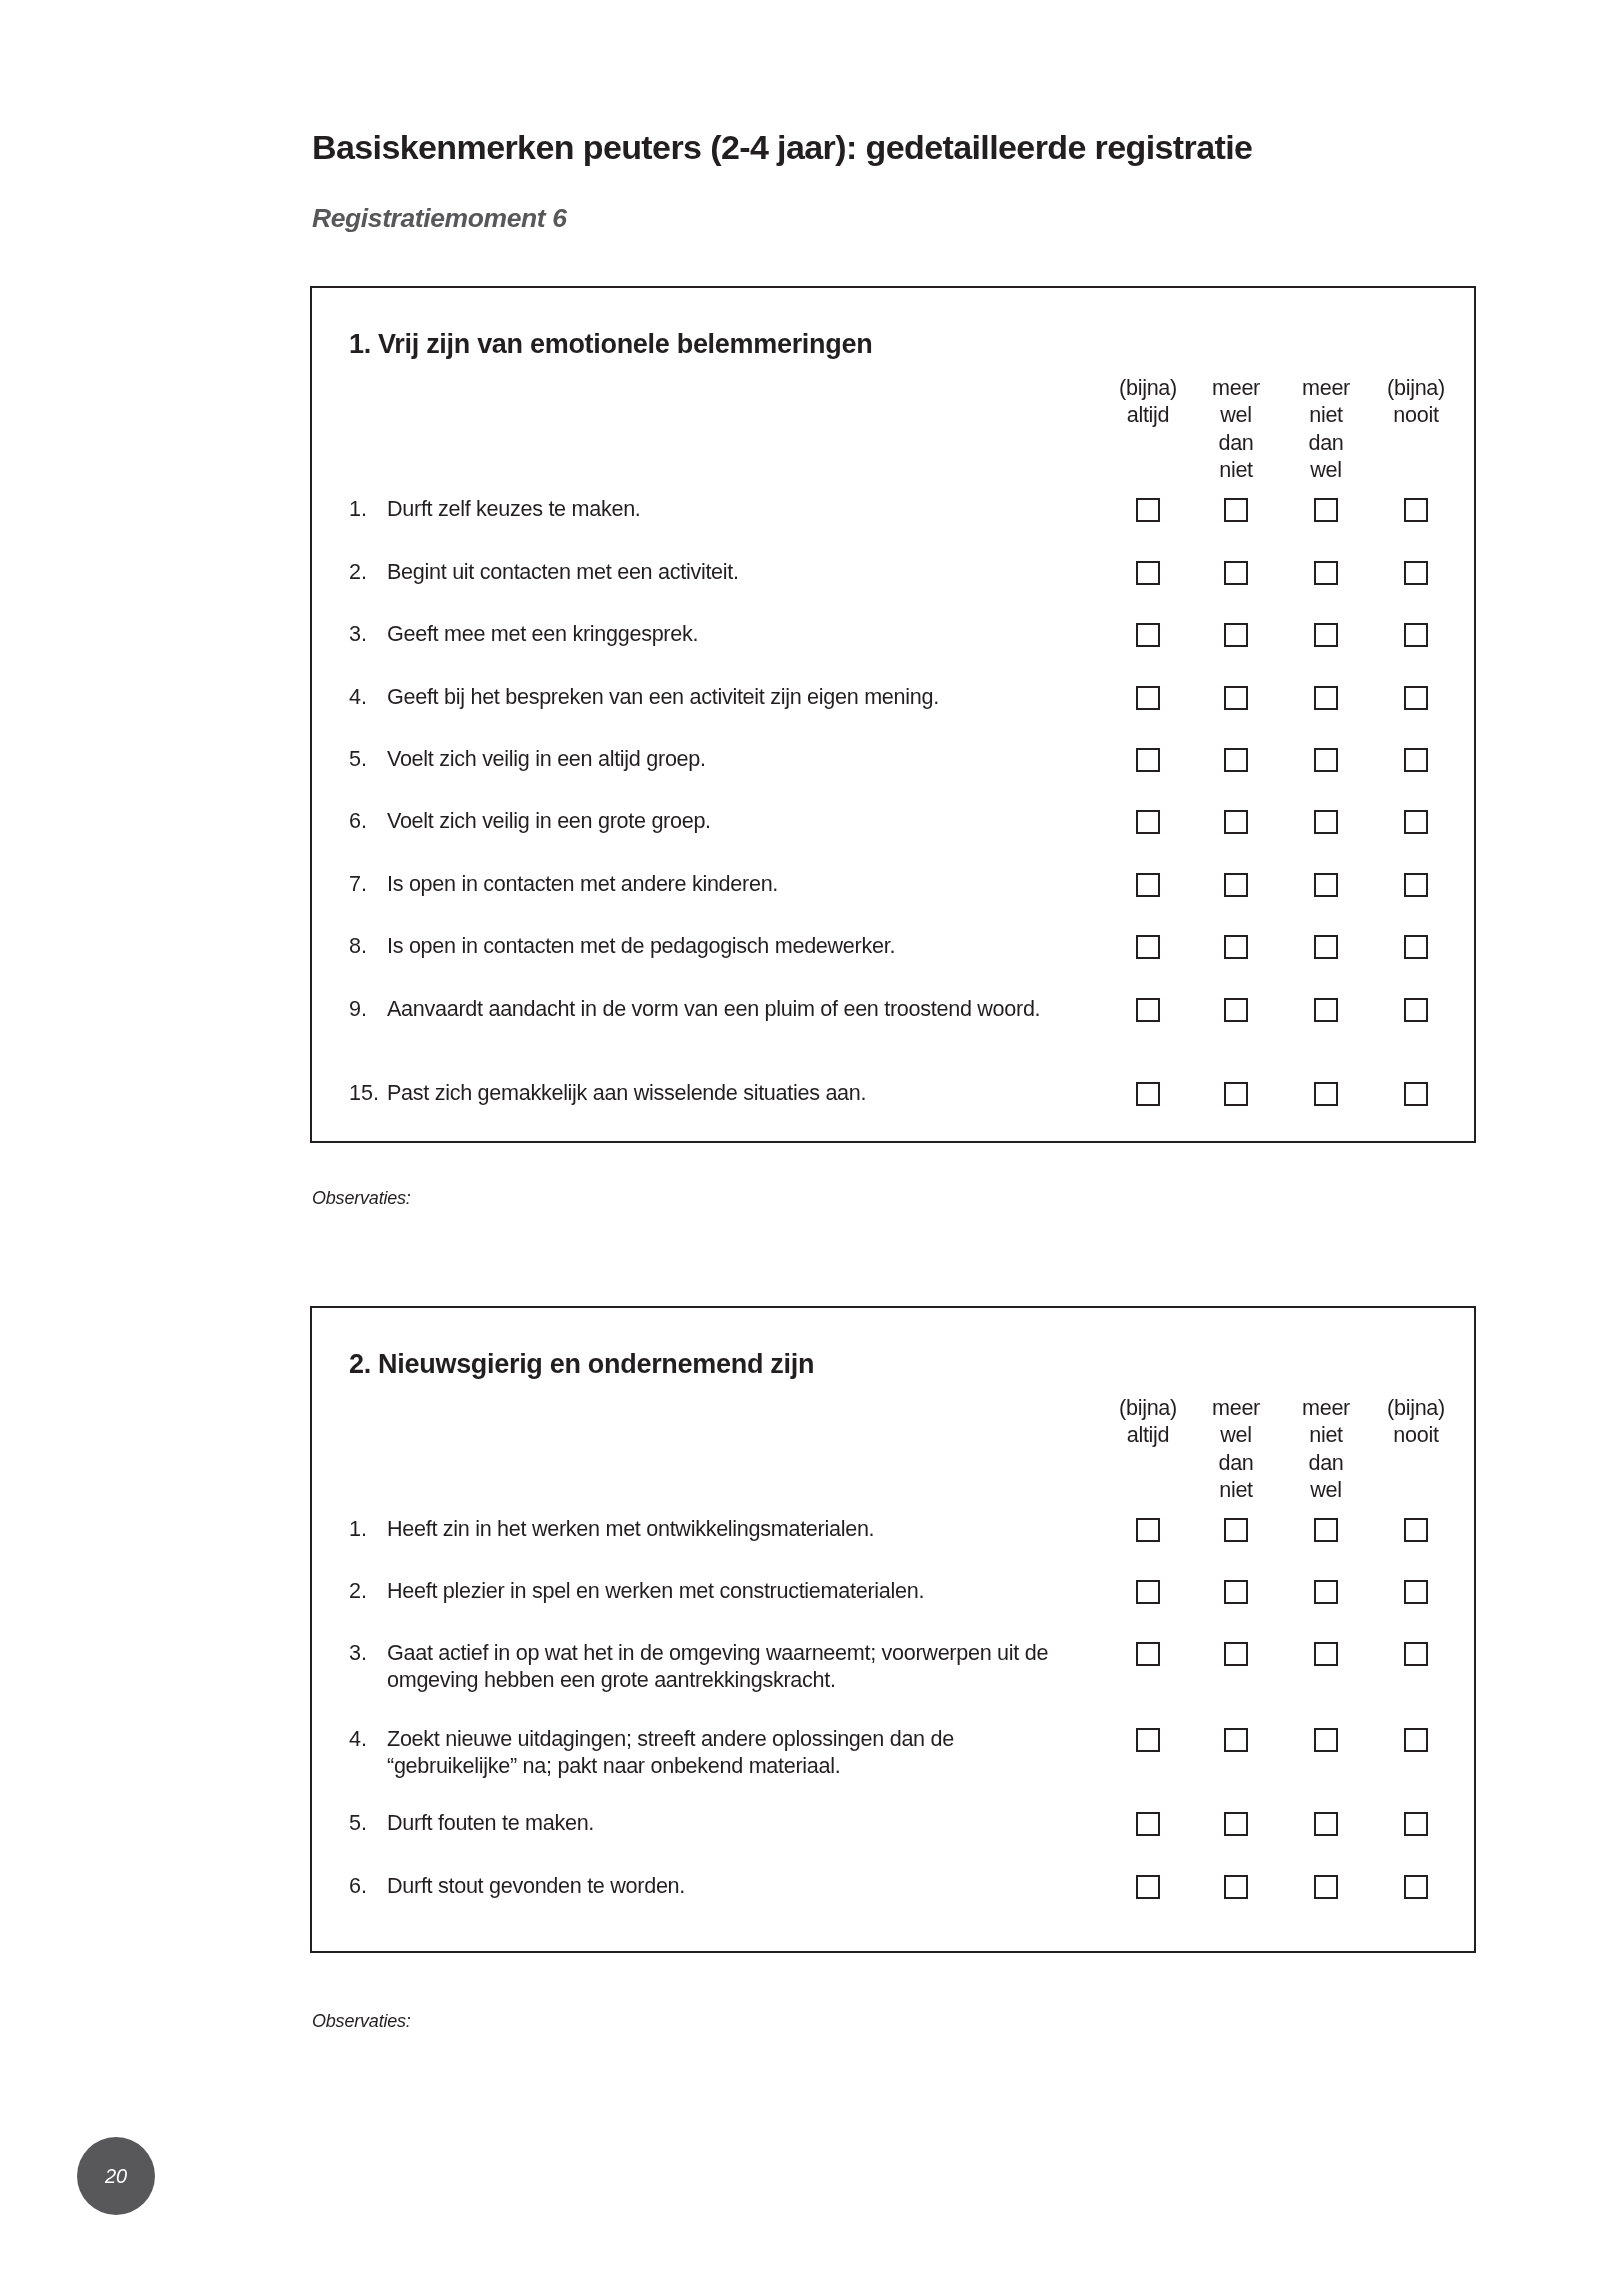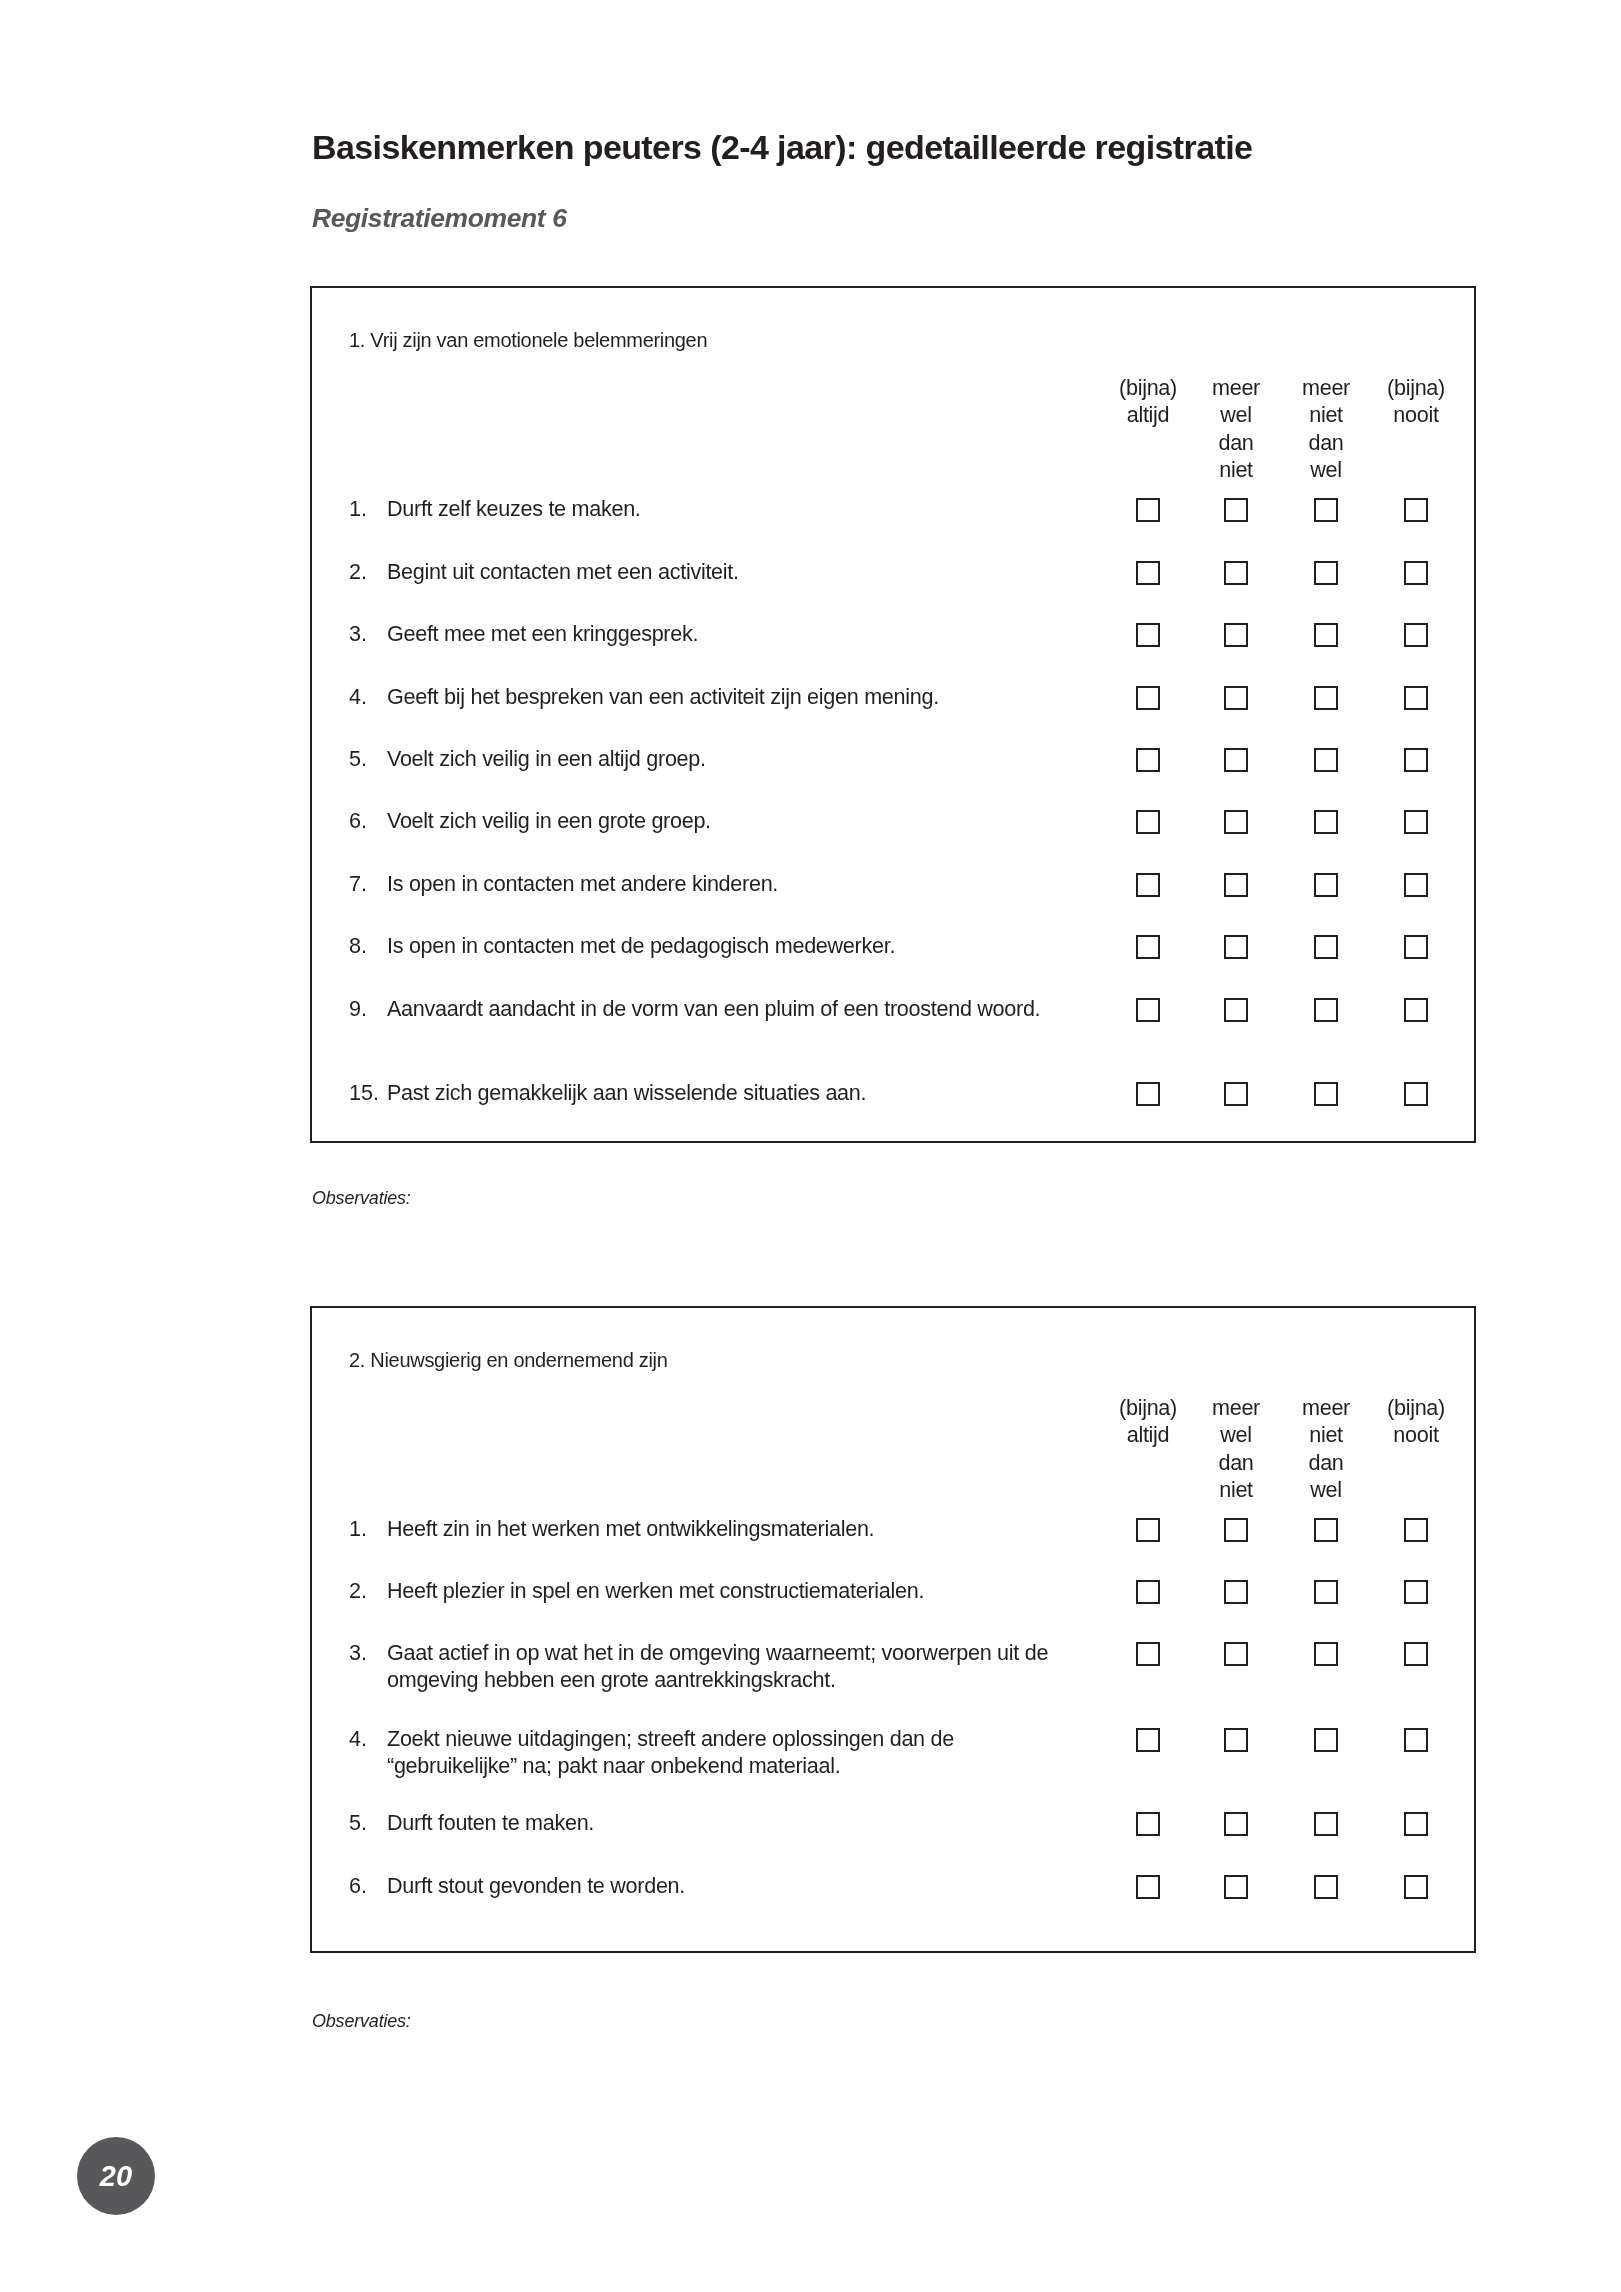--- a/index.html
+++ b/index.html
@@ -6,31 +6,31 @@
   body { width: 1621px; height: 2293px; position: relative; overflow: hidden;
          font-family: "Liberation Sans", sans-serif; color: #231f20; }
   .page-title { position: absolute; left: 312px; top: 128px; font-size: 34px; font-weight: bold;
                 letter-spacing: -0.6px; color: #231f20; white-space: nowrap; }
   .page-subtitle { position: absolute; left: 312px; top: 203px; font-size: 26.5px; font-style: italic;
                    font-weight: bold; color: #58585a; letter-spacing: -0.4px; }
   .section-box { position: absolute; left: 310px; width: 1166px; border: 2px solid #231f20;
                  box-sizing: border-box; background: #fff; }
   #box1 { top: 286px; height: 857px; }
   #box2 { top: 1306px; height: 647px; }
-  .section-title { position: absolute; left: 37px; font-size: 20px; font-weight: normal; letter-spacing: -0.3px; white-space: nowrap; text-align: right; }
+  .section-title { position: absolute; left: 37px; font-size: 27px; font-weight: bold; letter-spacing: -0.3px; white-space: nowrap; text-align: right; }
   .col-header { position: absolute; width: 88px; text-align: center; font-size: 21.6px; line-height: 27.4px;
                 letter-spacing: -0.3px; }
   .row { position: absolute; left: 37px; width: 1088px; }
   .row-num { position: absolute; left: 0; font-size: 21.6px; line-height: 26.5px; width: 39px; }
   .row-text { position: absolute; left: 38px; width: 686px; font-size: 21.6px; line-height: 26.5px; letter-spacing: -0.3px; }
   .cb { position: absolute; width: 23.5px; height: 23.5px; border: 2.9px solid #231f20; box-sizing: border-box;
         background: #fff; cursor: pointer; top: 2px; }
   .observaties { position: absolute; left: 312px; font-size: 18px; font-style: italic; color: #231f20; letter-spacing: -0.2px; }
   .page-badge { position: absolute; left: 77px; top: 2137px; width: 78px; height: 78px; border-radius: 50%;
-                background: #58585a; color: #fff; font-size: 29px; font-weight: bold; font-style: italic;
+                background: #58585a; color: #fff; font-size: 20px; font-weight: normal; font-style: italic;
                 display: flex; align-items: center; justify-content: center; }
 </style>
 </head>
 <body>
 
 <div class="page-title">Basiskenmerken peuters (2-4 jaar): gedetailleerde registratie</div>
 <div class="page-subtitle">Registratiemoment 6</div>
 
 <div class="section-box" id="box1">
   <div class="section-title" style="top:41px">1. Vrij zijn van emotionele belemmeringen</div>

